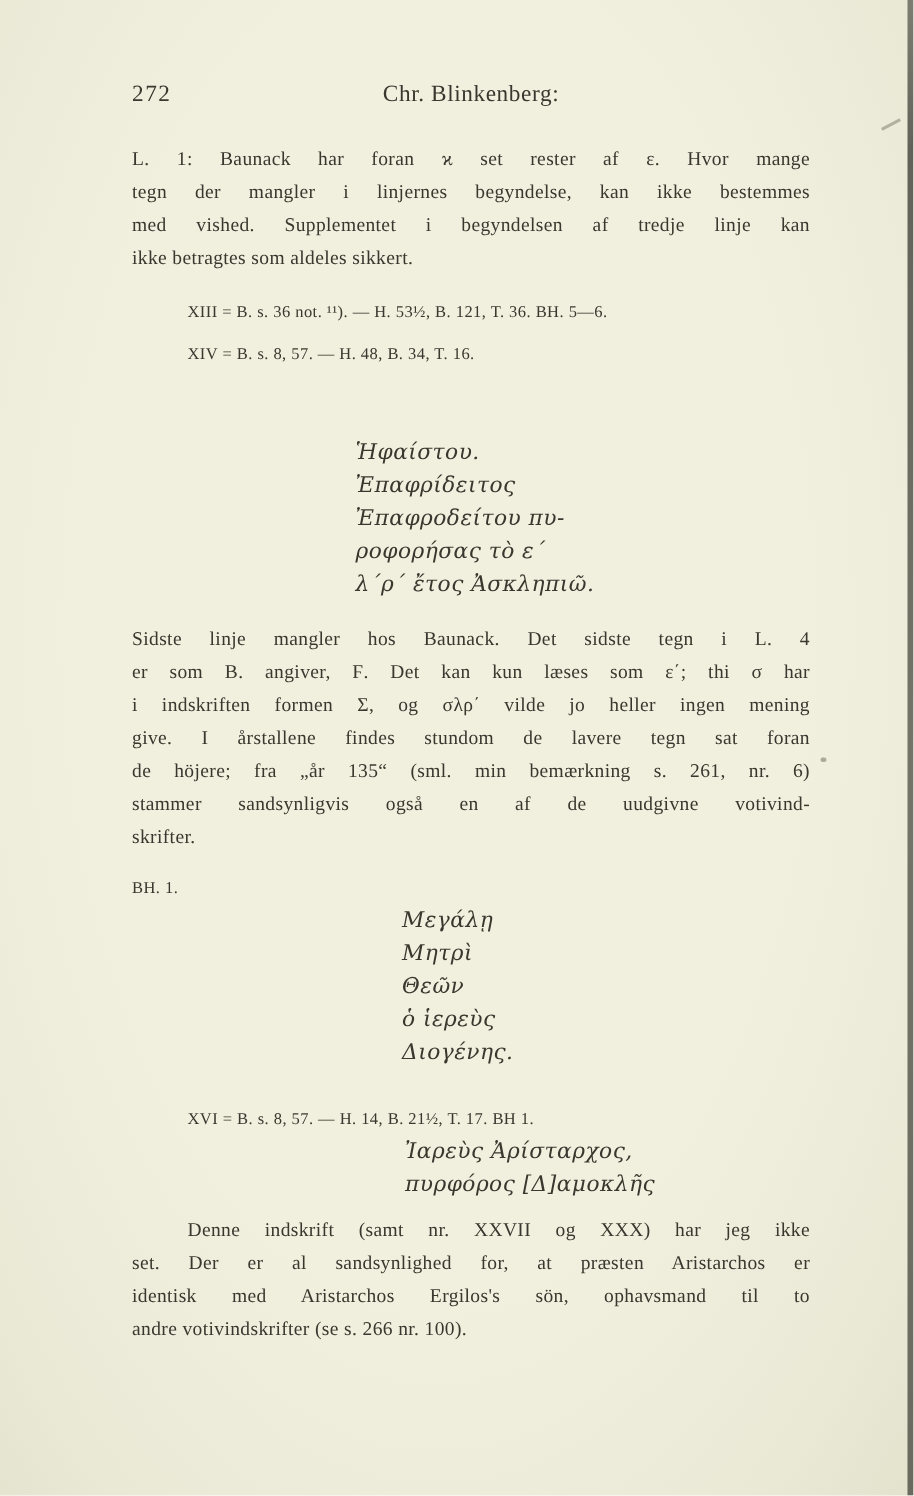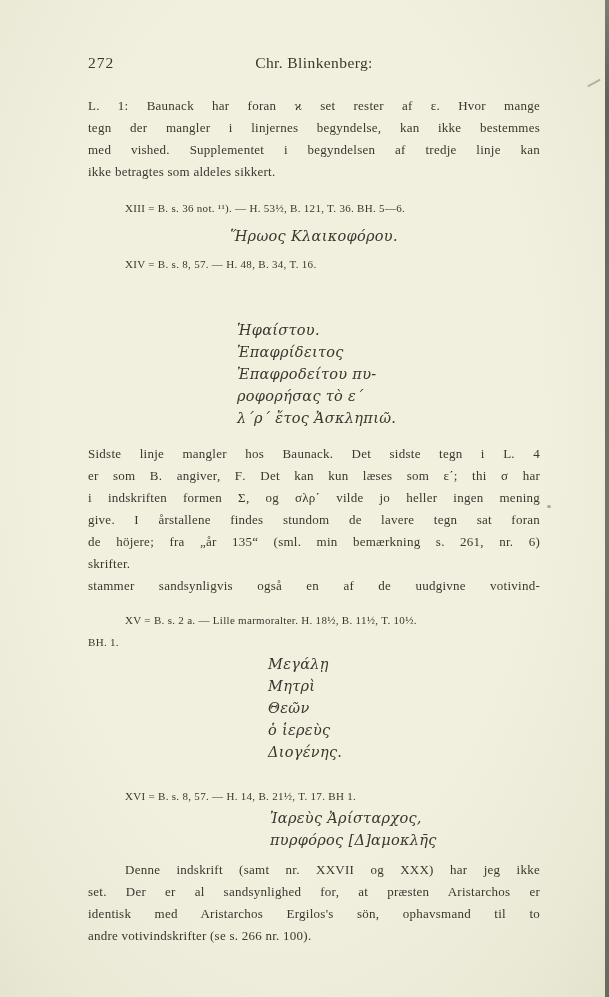--- a/index.html
+++ b/index.html
@@ -86,43 +86,41 @@
   </div>
 
   <div class="para mt21">
     <div class="line">L. 1: Baunack har foran ϰ set rester af ε.  Hvor mange</div>
     <div class="line">tegn der mangler i linjernes begyndelse, kan ikke bestemmes</div>
     <div class="line">med vished.  Supplementet i begyndelsen af tredje linje kan</div>
     <div class="line last">ikke betragtes som aldeles sikkert.</div>
   </div>
 
   <div class="entry-head indent mt14">XIII = B. s. 36 not. ¹¹). — H. 53½, B. 121, T. 36.  BH. 5—6.</div>
-  <div class="greek greek-line greek-center mt6">Ἥρωος Κλαικοφόρου.</div>
 
   <div class="entry-head indent mt6">XIV = B. s. 8, 57. — H. 48, B. 34, T. 16.</div>
   <div class="greek gblock-14 mt5">
     <div class="greek-line">Ἡφαίστου.</div>
     <div class="greek-line">Ἐπαφρίδειτος</div>
     <div class="greek-line">Ἐπαφροδείτου πυ-</div>
     <div class="greek-line">ροφορήσας τὸ ε΄</div>
     <div class="greek-line">λ΄ρ΄ ἔτος Ἀσκληπιῶ.</div>
   </div>
 
   <div class="para mt14">
     <div class="line">Sidste linje mangler hos Baunack.  Det sidste tegn i L. 4</div>
     <div class="line">er som B. angiver, Ϝ.  Det kan kun læses som ε΄; thi σ har</div>
     <div class="line">i indskriften formen Σ, og σλρ΄ vilde jo heller ingen mening</div>
     <div class="line">give.  I årstallene findes stundom de lavere tegn sat foran</div>
     <div class="line">de höjere; fra „år 135“ (sml. min bemærkning s. 261, nr. 6)</div>
+    <div class="line">stammer sandsynligvis også en af de uudgivne votivind-</div>
     <div class="line last">skrifter.</div>
-    <div class="line">stammer sandsynligvis også en af de uudgivne votivind-</div>
   </div>
 
   <div class="mt12">
-    <div class="entry-head indent">XV = B. s. 2 a. — Lille marmoralter.  H. 18½, B. 11½, T. 10½.</div>
     <div class="entry-head">BH. 1.</div>
   </div>
   <div class="greek gblock-15">
     <div class="greek-line">Μεγάλῃ</div>
     <div class="greek-line">Μητρὶ</div>
     <div class="greek-line">Θεῶν</div>
     <div class="greek-line">ὁ ἱερεὺς</div>
     <div class="greek-line">Διογένης.</div>
   </div>
 

